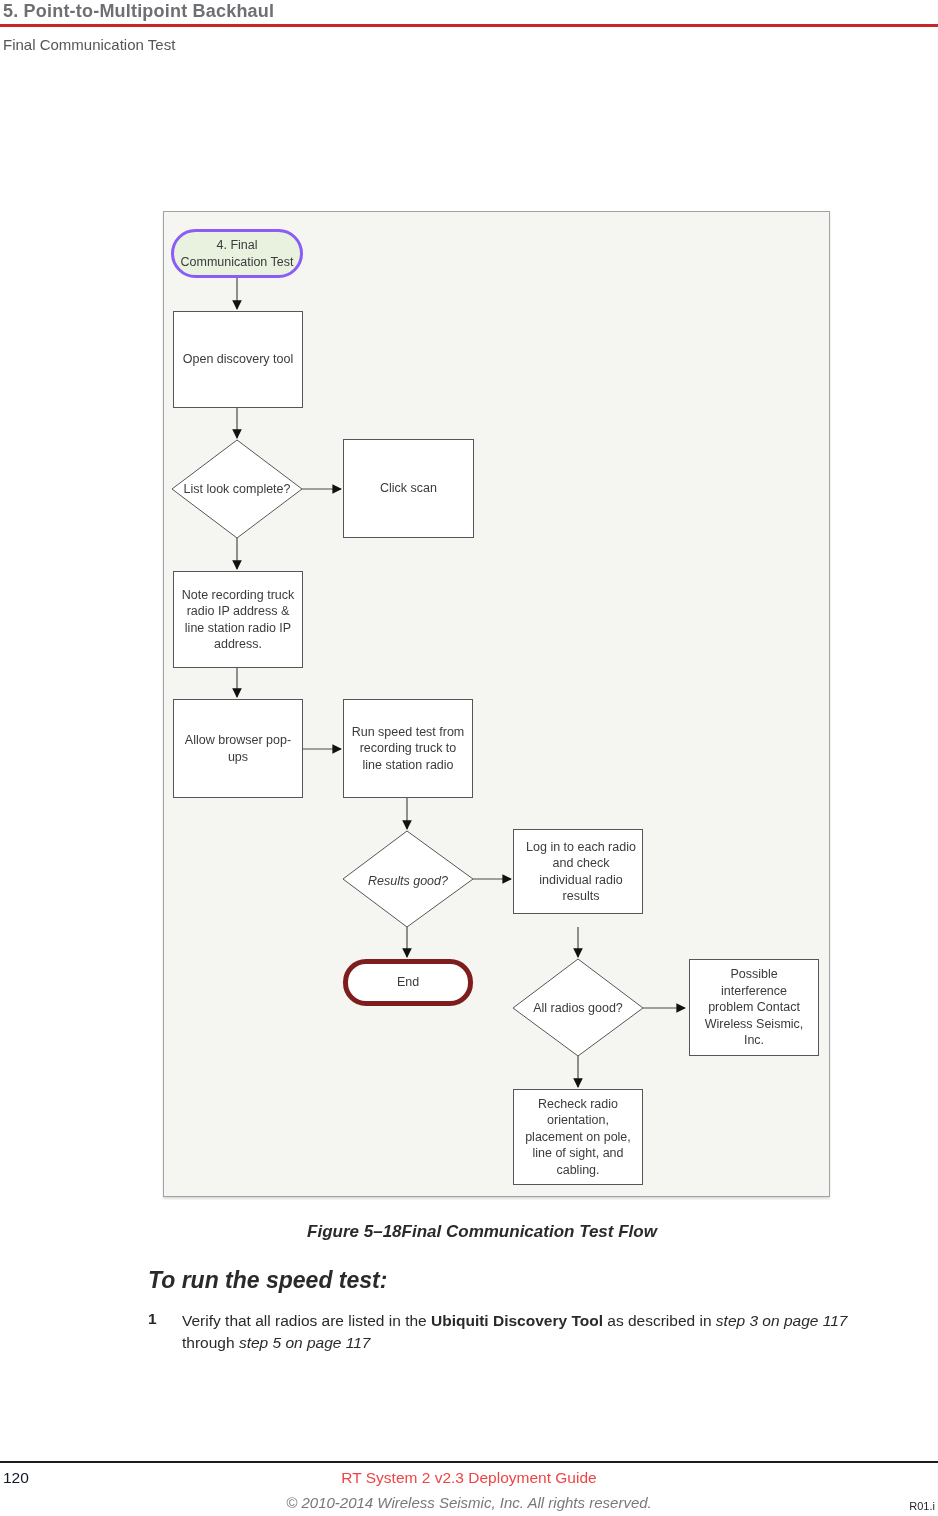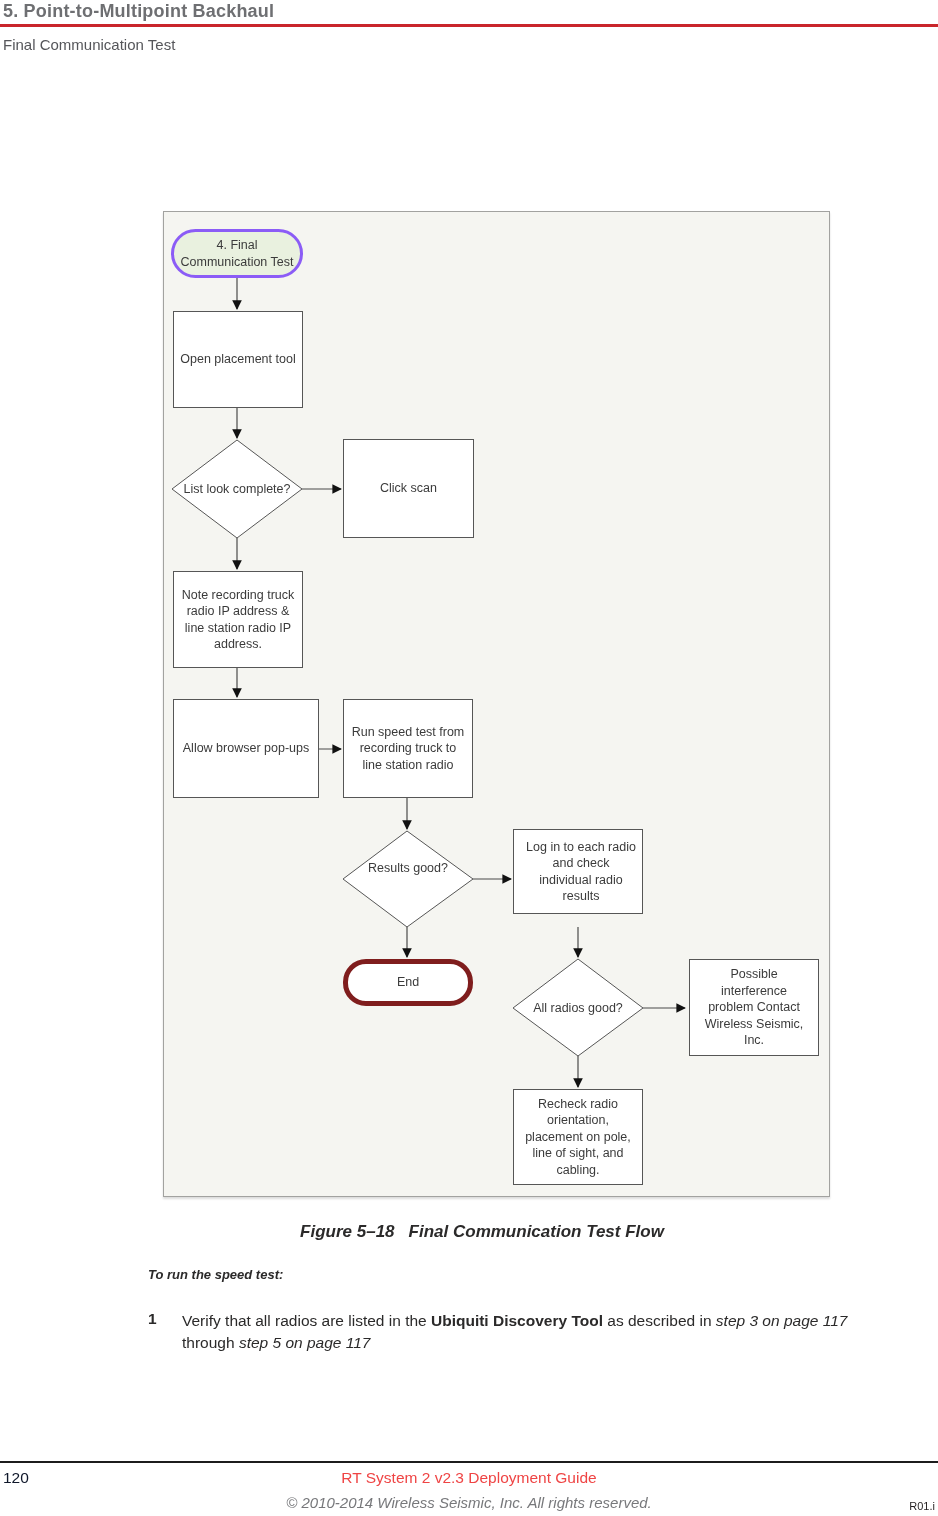--- a/index.html
+++ b/index.html
@@ -29,23 +29,23 @@
     background:#e9f1df;border:3px solid #8b5cf6;border-radius:25px;padding:1px 6px;
   }
   .fc-end{background:#ffffff;border:5px solid #7f1d1d;border-radius:23px;}
   .fc-diamond-label{background:transparent;pointer-events:none;}
 
   
   .figure-caption{
     position:absolute;left:0;top:1222px;width:938px;text-align:center;
     font-size:17px;font-weight:bold;font-style:italic;color:#2b2a2a;
   }
-  .figure-caption .fig-label{padding-right:14px;margin-left:26px;}
+  .figure-caption .fig-label{margin-left:26px;}
   .proc-heading{
-    position:absolute;left:148px;top:1267px;font-size:13px;font-weight:bold;font-style:italic;color:#2b2a2a;
+    position:absolute;left:148px;top:1267px;font-size:23px;font-weight:bold;font-style:italic;color:#2b2a2a;
   }
   .step-row{position:absolute;left:148px;top:1310px;width:720px;}
   .step-number{
     position:absolute;left:0;top:0;font-size:15.5px;font-weight:bold;color:#2b2a2a;
   }
   .step-text{
     position:absolute;left:34px;top:0;width:690px;font-size:15.5px;line-height:22px;color:#2b2a2a;
   }
   .seg-bold{font-weight:bold;}
   .seg-italic{font-style:italic;}
@@ -92,33 +92,33 @@
       <line x1="309" y1="667" x2="347" y2="667" marker-end="url(#arrow)"></line>
       <line x1="243" y1="715" x2="243" y2="745" marker-end="url(#arrow)"></line>
       <line x1="414" y1="715" x2="414" y2="745" marker-end="url(#arrow)"></line>
       <line x1="479" y1="796" x2="521" y2="796" marker-end="url(#arrow)"></line>
       <line x1="414" y1="844" x2="414" y2="875" marker-end="url(#arrow)"></line>
     </g>
   </svg>
 
   <div class="fc-node fc-terminator" style="left:7px;top:17px;width:132px;height:49px;">4. Final Communication Test</div>
 
-  <div class="fc-node fc-rect" style="left:9px;top:99px;width:130px;height:97px;">Open placement tool</div>
+  <div class="fc-node fc-rect" style="left:9px;top:99px;width:130px;height:97px;">Open discovery tool</div>
 
   <div class="fc-node fc-diamond-label" style="left:18px;top:247px;width:110px;height:60px;">List look complete?</div>
 
   <div class="fc-node fc-rect" style="left:179px;top:227px;width:131px;height:99px;">Click scan</div>
 
   <div class="fc-node fc-rect" style="left:9px;top:359px;width:130px;height:97px;">Note recording truck radio IP address &amp; line station radio IP address.</div>
 
-  <div class="fc-node fc-rect" style="left:9px;top:487px;width:146px;height:99px;">Allow browser pop-ups</div>
+  <div class="fc-node fc-rect" style="left:9px;top:487px;width:130px;height:99px;">Allow browser pop-ups</div>
 
   <div class="fc-node fc-rect" style="left:179px;top:487px;width:130px;height:99px;">Run speed test from recording truck to line station radio</div>
 
-  <div class="fc-node fc-diamond-label" style="left:189px;top:636px;width:110px;height:40px;">Results good?</div>
+  <div class="fc-node fc-diamond-label" style="left:189px;top:649px;width:110px;height:40px;font-style:italic;">Results good?</div>
 
   <div class="fc-node fc-rect" style="left:349px;top:617px;width:130px;height:85px;padding-left:12px;">Log in to each radio and check individual radio results</div>
 
   <div class="fc-node fc-end" style="left:179px;top:747px;width:130px;height:47px;">End</div>
 
   <div class="fc-node fc-diamond-label" style="left:354px;top:776px;width:120px;height:40px;">All radios good?</div>
 
   <div class="fc-node fc-rect" style="left:525px;top:747px;width:130px;height:97px;padding:2px 10px;">Possible interference problem Contact Wireless Seismic, Inc.</div>
 
   <div class="fc-node fc-rect" style="left:349px;top:877px;width:130px;height:96px;">Recheck radio orientation, placement on pole, line of sight, and cabling.</div>

